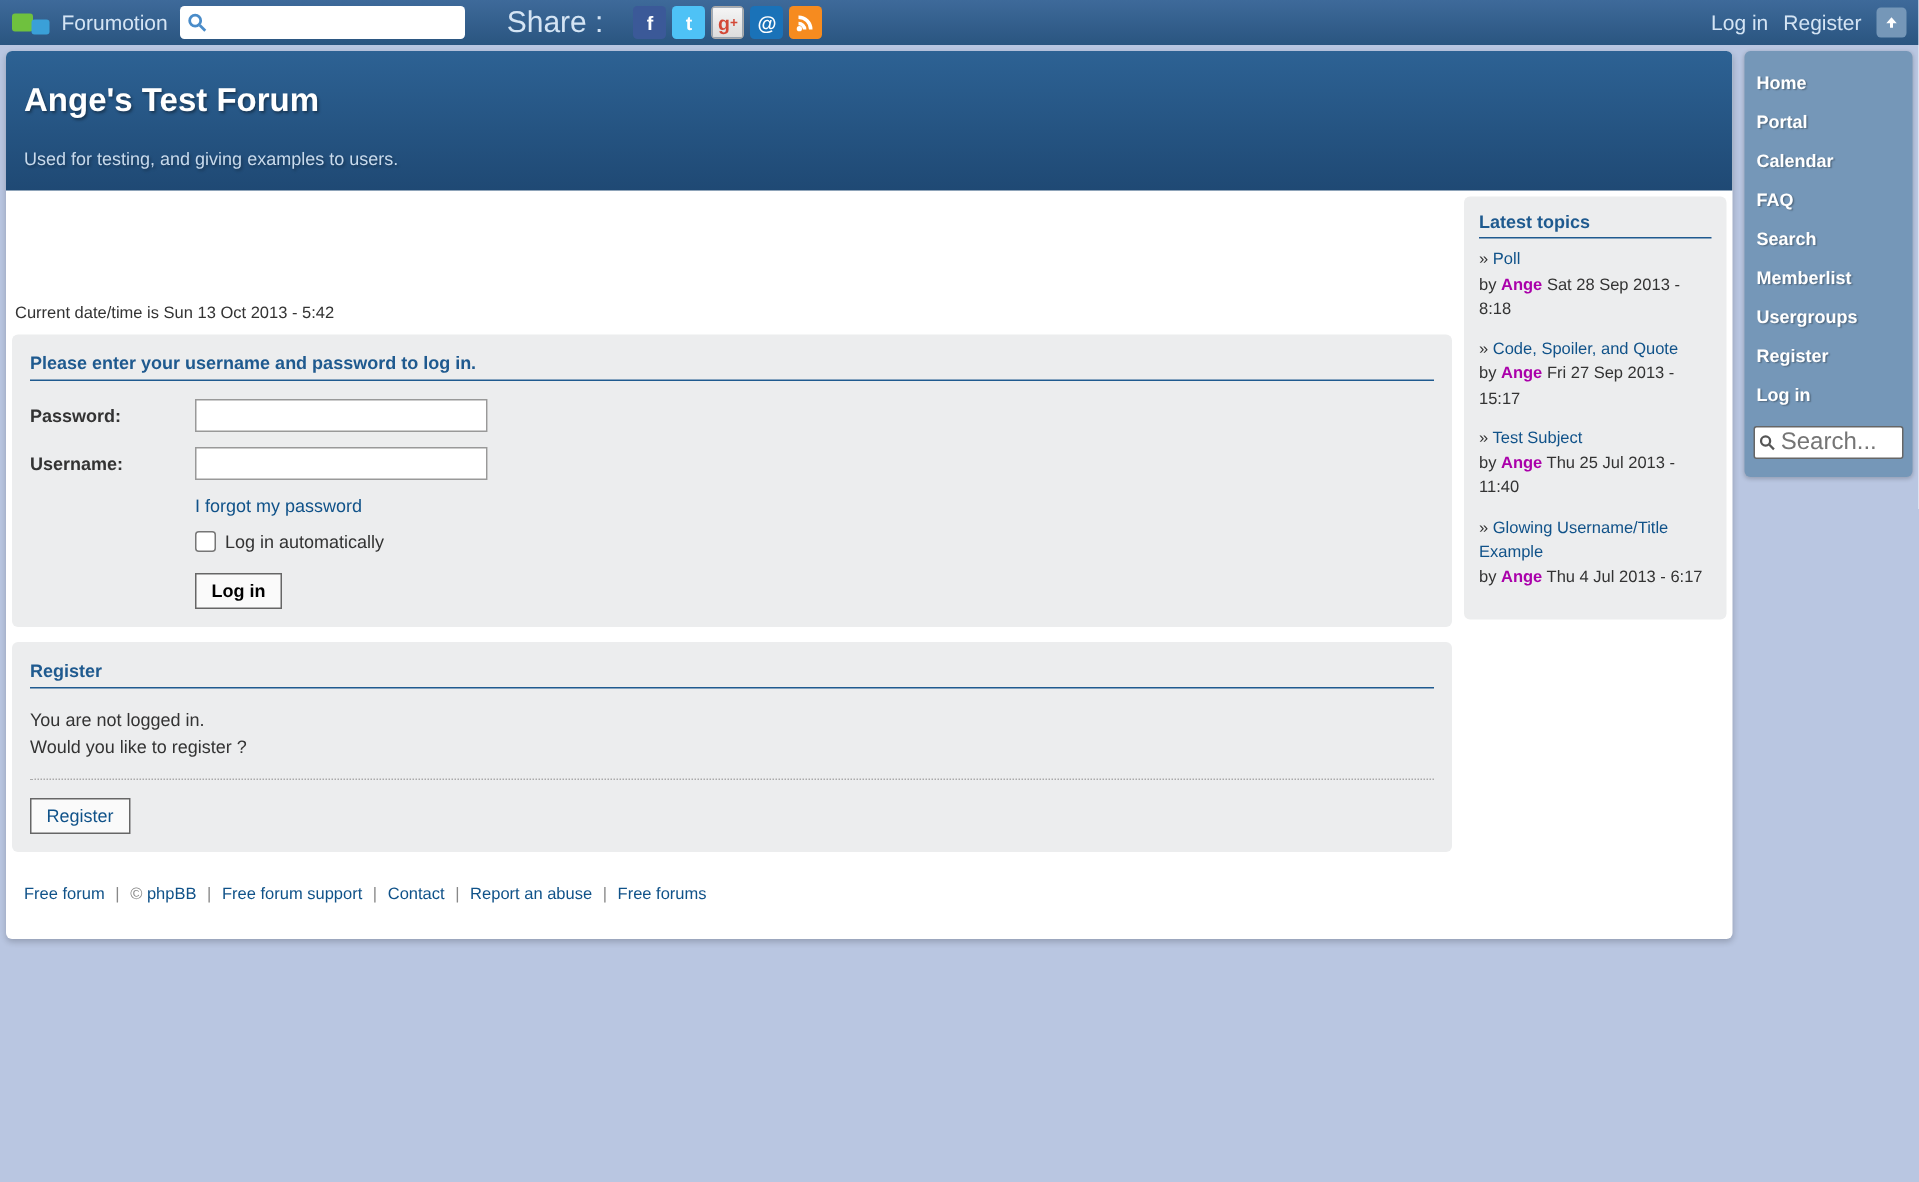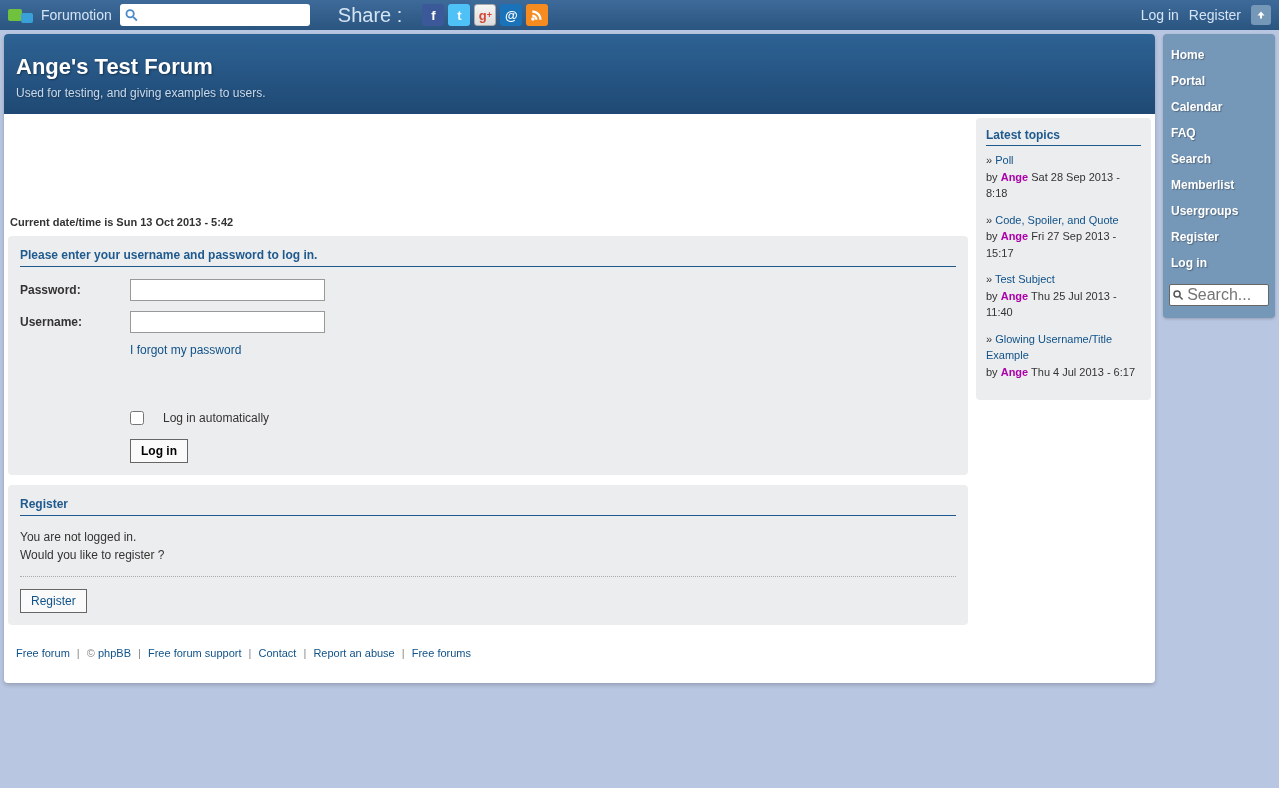--- a/index.html
+++ b/index.html
@@ -21,35 +21,35 @@
 .fb { background:#3b5998; } .tw { background:#4ec2f6; } .gp { background:linear-gradient(#f5f5f5,#dcdcdc); border:1px solid #aaa; color:#d34836; } .mail { background:#1a72b8; } .rss { background:#f68b1f; }
 .topbar-right { margin-left:auto; display:flex; align-items:center; gap:10px; }
 .topbar-right a { color:#d4e4f4; text-decoration:none; font-size:14px; }
 .toparrow { width:20px; height:20px; background:#7597b8; border-radius:3px; display:flex; align-items:center; justify-content:center; color:#fff; }
 
 .wrapper { display:flex; align-items:flex-start; padding:4px; gap:8px; }
 .main-col { flex:1; background:#fff; border-radius:4px; box-shadow:0 2px 4px rgba(0,0,0,0.2); overflow:hidden; padding-bottom:20px; margin-bottom:10px; }
 
 .banner { background:linear-gradient(#2d6294,#1f4974); padding:20px 12px 14px; color:#fff; }
 .banner h1 { font-size:22px; font-weight:bold; text-shadow:1px 1px 2px rgba(0,0,0,0.4); }
-.banner .tagline { font-size:12px; color:#c8daec; margin-top:6px; text-shadow:1px 1px 2px rgba(0,0,0,0.3);}
+.banner .tagline { font-size:12px; color:#c8daec; margin-top:19px; text-shadow:1px 1px 2px rgba(0,0,0,0.3);}
 
 .content-row { display:flex; padding:4px; gap:8px; }
 .center { flex:1; }
 .rightbox { width:175px; }
 
-.datetime { font-size:11px; color:#333; padding:8px 2px; margin-top:90px;font-weight:bold; }
+.datetime { font-size:11px; color:#333; padding:8px 2px; margin-top:64px; }
 
 .panel { background:#ecedee; border-radius:4px; padding:12px; margin-bottom:10px; }
 .panel-title { color:#1f5a8f; font-weight:bold; font-size:12px; border-bottom:1px solid #1f5a8f; padding-bottom:4px; margin-bottom:12px; }
 .frow { display:flex; align-items:center; margin-bottom:10px; }
 .frow label { width:110px; font-weight:bold; font-size:12px; }
 .frow input[type=text], .frow input[type=password] { width:195px; border:1px solid #999; padding:3px 4px; font-size:12px; background:#fff; }
 .forgot { color:#105289; text-decoration:none; font-size:12px; margin-left:110px; display:inline-block; margin-bottom:10px; }
-.checkrow { margin-left:110px; display:flex; align-items:center; gap:19px; margin-bottom:14px; font-size:12px;margin-top:44px; }
+.checkrow { margin-left:110px; display:flex; align-items:center; gap:6px; margin-bottom:14px; font-size:12px; }
 .checkrow input { width:14px; height:14px; }
 .loginbtn { margin-left:110px; padding:4px 10px; border:1px solid #666; background:#fafafa; font-weight:bold; cursor:pointer; font-size:12px; }
 
 .reg-text { font-size:12px; color:#333; line-height:1.5; }
 .dotsep { border:none; border-top:1px dotted #aaa; margin:12px 0; }
 .regbtn { padding:4px 10px; border:1px solid #666; background:#fafafa; cursor:pointer; color:#105289; font-size:12px; }
 
 .module { background:#ecedee; border-radius:4px; padding:10px; font-size:11px; }
 .module-title { color:#1f5a8f; font-weight:bold; font-size:12px; border-bottom:1px solid #1f5a8f; padding-bottom:3px; margin-bottom:6px; }
 .topic { margin-bottom:10px; line-height:1.5; }

